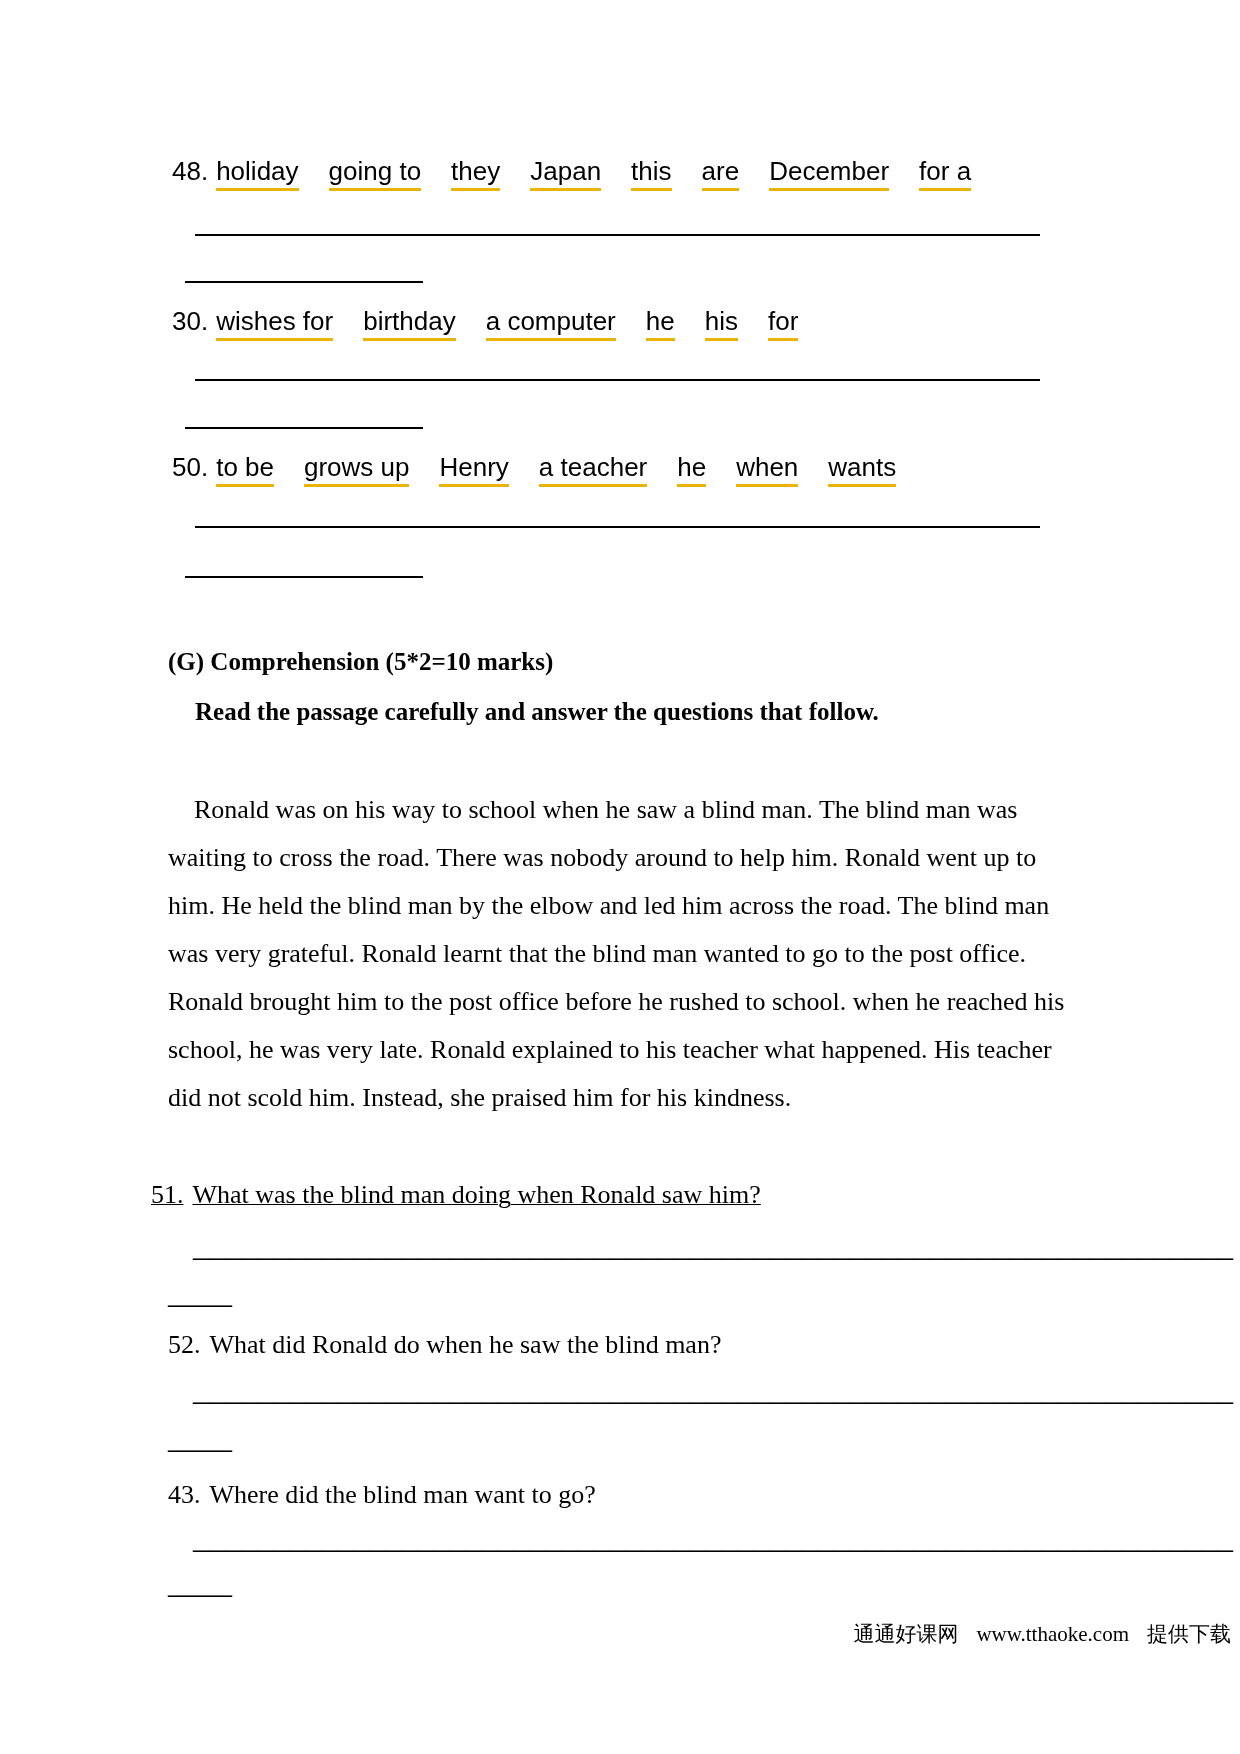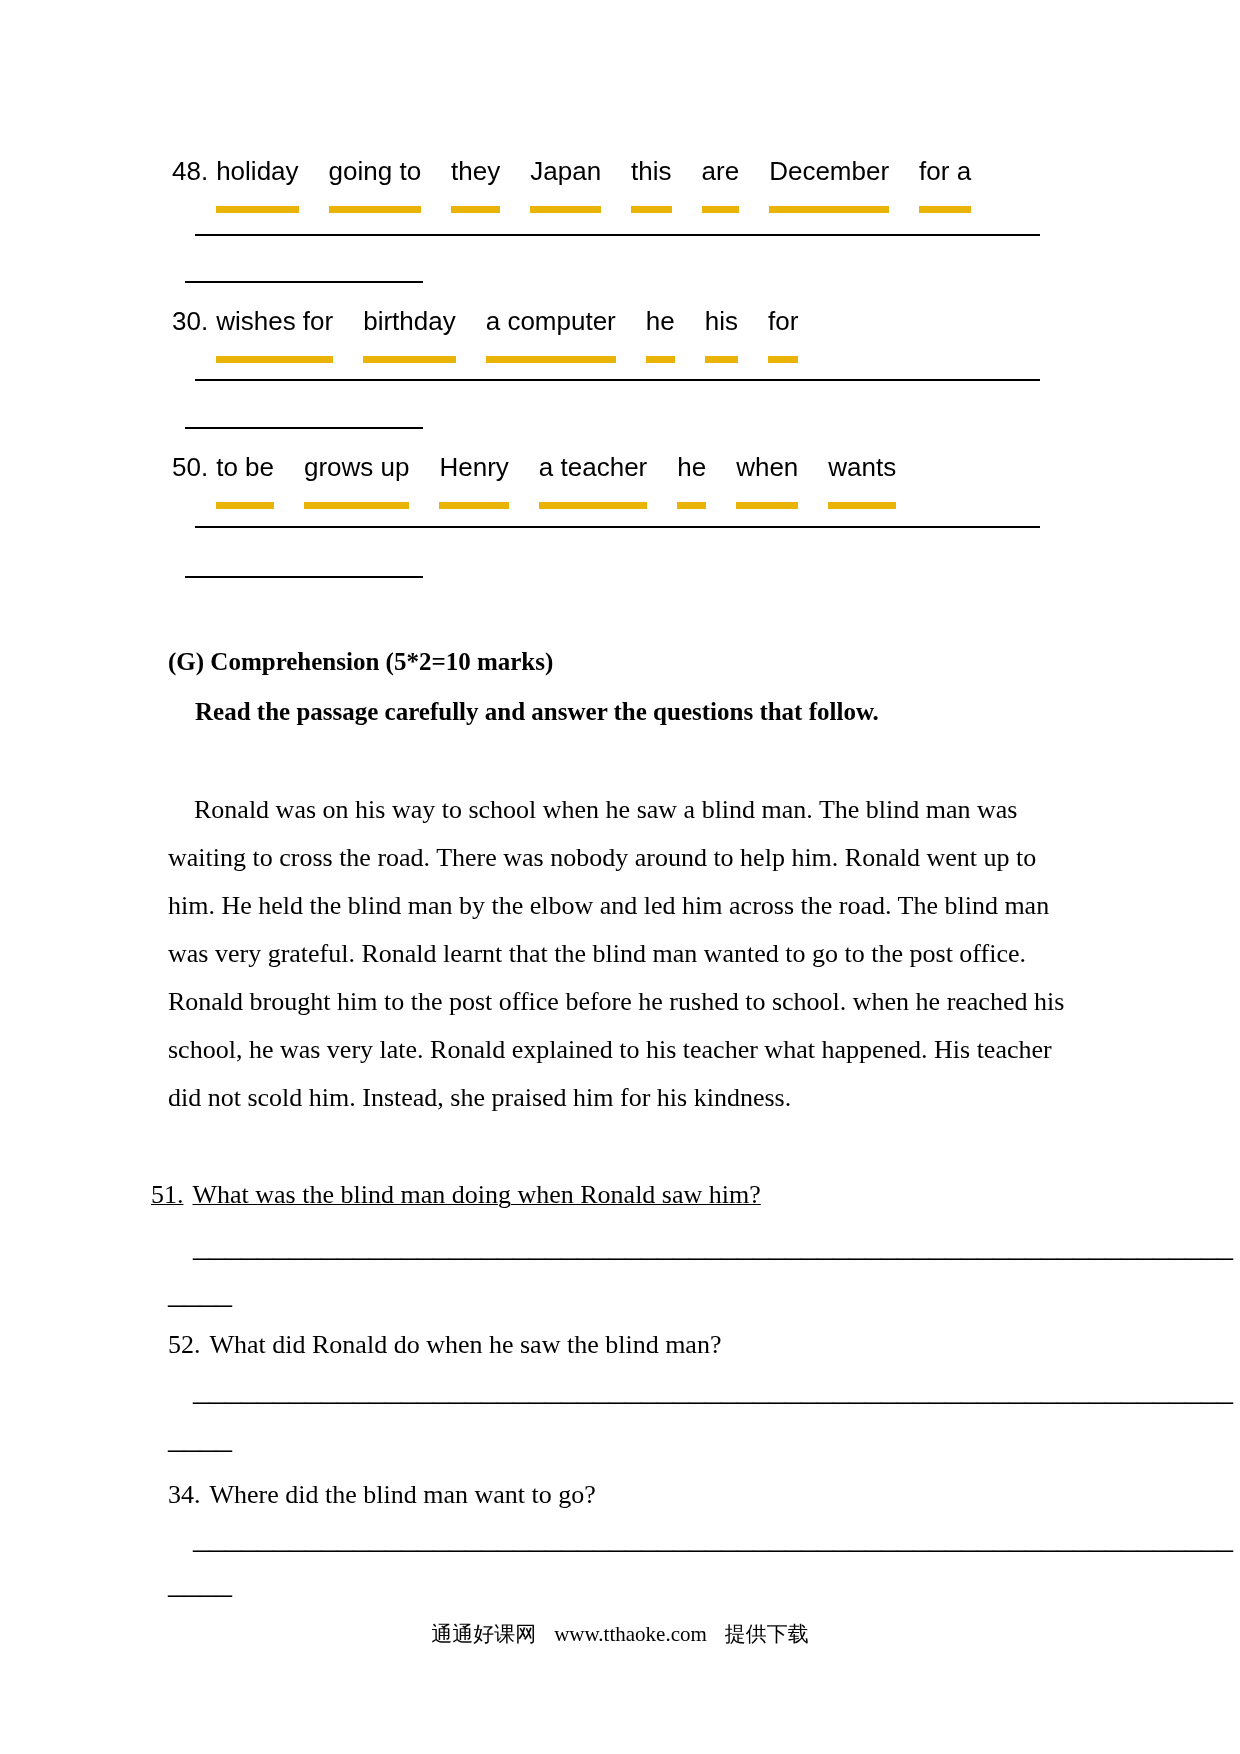--- a/index.html
+++ b/index.html
@@ -14,22 +14,22 @@
 
   
   .qrow { position: absolute; font-size: 0; white-space: nowrap; }
   .qrow > span {
     font-size: 26px;
     font-family: "Liberation Sans", "DejaVu Sans", sans-serif;
     color: #000;
   }
   .qrow .w {
     display: inline-block;
-    border-bottom: 7px solid #eab308;
-    padding-bottom: 19px;
+    border-bottom: 3px solid #eab308;
+    padding-bottom: 1px;
     margin-left: 30px;
   }
   .qrow .qnum + .w { margin-left: 8px; }
 
   
   .sline { position: absolute; height: 0; border-top: 2px solid #000; }
 
   
   .h-bold {
     position: absolute;
@@ -64,21 +64,21 @@
     font-family: "Liberation Serif", "DejaVu Serif", serif;
     font-size: 32px;
     white-space: nowrap;
     line-height: 30px;
   }
 
   
   .footer {
     position: absolute;
     top: 1620px; left: 0; right: 0;
-    text-align: center;
+    text-align: right;
     font-family: "Liberation Serif", "DejaVu Serif", serif;
     font-size: 21px;
     white-space: nowrap;
   }
   .footer span { margin: 0 9px; }
 </style>
 </head>
 <body>
 
 <div class="page">
@@ -120,21 +120,21 @@
   <div class="dash" style="top:1230px; left:193px;">_________________________________________________________________</div>
   <div class="dash" style="top:1277px; left:168px;">____</div>
 
   <div class="cq" style="top:1330px; left:168px;">
     <span class="qnum2">52.</span><span class="qtext">What did Ronald do when he saw the blind man?</span>
   </div>
   <div class="dash" style="top:1374px; left:193px;">_________________________________________________________________</div>
   <div class="dash" style="top:1422px; left:168px;">____</div>
 
   <div class="cq" style="top:1480px; left:168px;">
-    <span class="qnum2">34.</span><span class="qtext">Where did the blind man want to go?</span>
+    <span class="qnum2">43.</span><span class="qtext">Where did the blind man want to go?</span>
   </div>
   <div class="dash" style="top:1522px; left:193px;">_________________________________________________________________</div>
   <div class="dash" style="top:1567px; left:168px;">____</div>
 
   <div class="footer">
     <span>通通好课网</span><span>www.tthaoke.com</span><span>提供下载</span>
   </div>
 
 </div>
 

